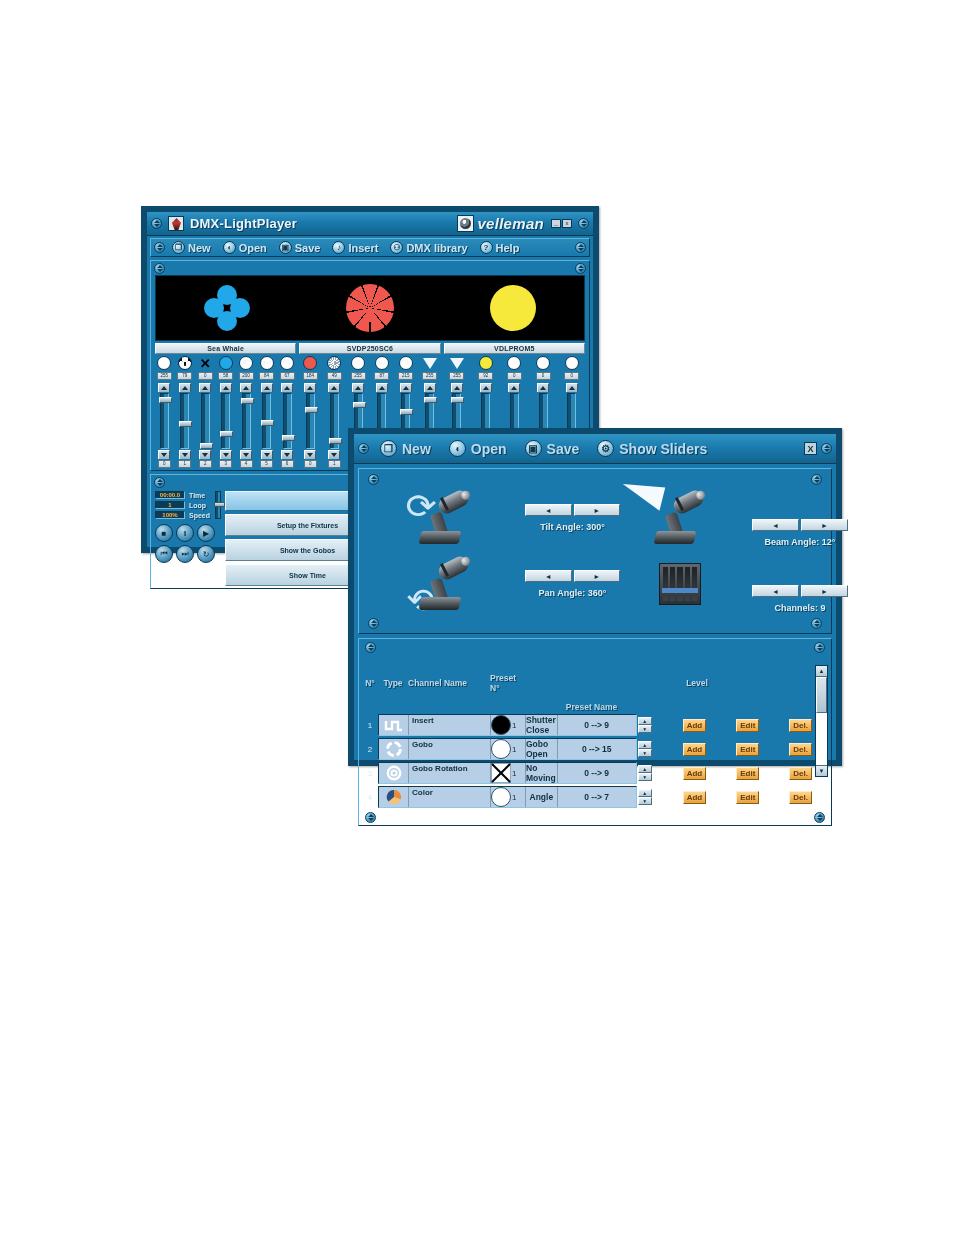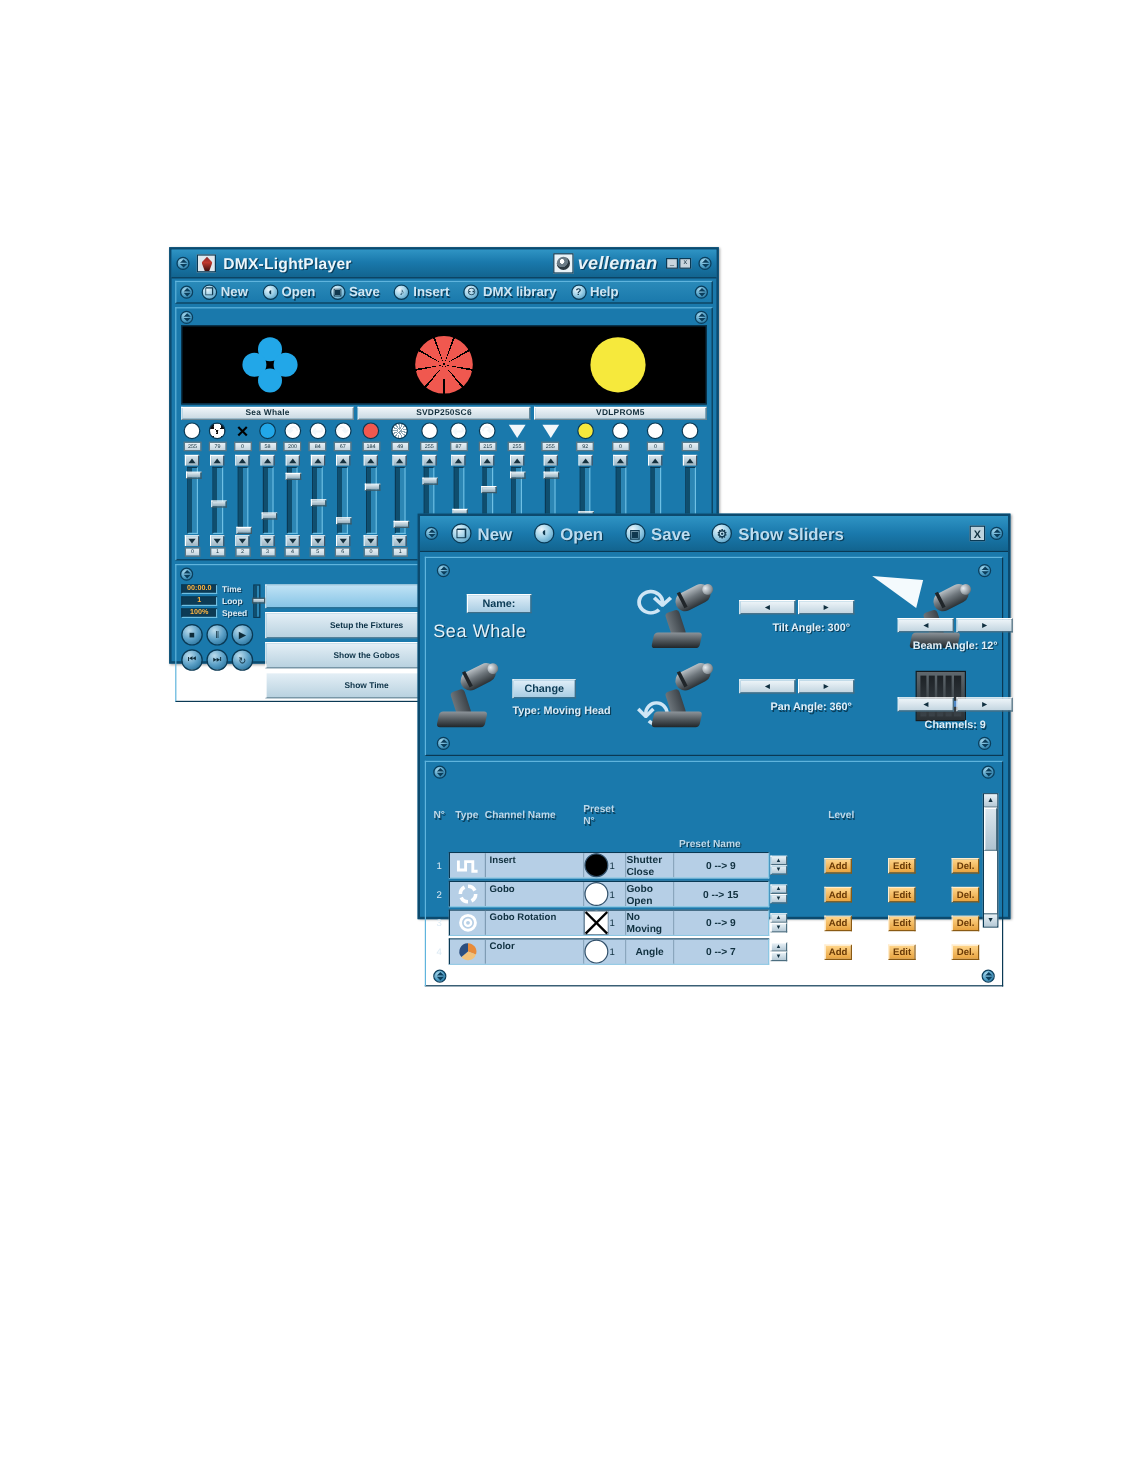--- a/index.html
+++ b/index.html
@@ -9,21 +9,21 @@
     background: #ffffff;
     font-family: "Liberation Sans", sans-serif;
     overflow: hidden;
   }
   .page { position: relative; width: 954px; height: 1235px; }
 
   
   .win {
     position: absolute;
     background: #1a79ac;
-    border: 2px solid #0c4a6e;
+    border: 6px solid #0c4a6e;
     box-shadow: 1px 1px 2px rgba(0,0,0,.35);
   }
 
   
   .knob {
     width: 11px; height: 11px; border-radius: 50%;
     background: radial-gradient(circle at 35% 30%, #a9d9ee 0%, #4c9cc4 55%, #17628c 100%);
     border: 1px solid #0b3e5c;
     position: relative; flex: 0 0 auto;
   }
@@ -813,24 +813,20 @@
     </div>
 
     <div class="fixpanel">
       <div class="hsprite">
         <div class="knob"></div>
         <div class="knob"></div>
       </div>
 
       <div class="fix-grid">
 
-        <div>
-          <div class="namebtn">Name:</div>
-          <div class="fixname">Sea Whale</div>
-        </div>
         <div style="display:flex;justify-content:center">
           <div class="head">
             <div class="arcU">⟳</div>
             <div class="lamp"></div>
               <div class="ring"></div>
               <div class="yoke"></div>
               <div class="base"></div>
           </div>
         </div>
         <div>
@@ -844,32 +840,20 @@
           <div class="head">
             <div class="beamcone"></div>
             <div class="lamp"></div>
               <div class="ring"></div>
               <div class="yoke"></div>
               <div class="base"></div>
           </div>
         </div>
         <div style="grid-column:5;"></div>
 
-        <div style="display:flex;align-items:center;gap:8px">
-          <div class="head">
-            <div class="lamp"></div>
-              <div class="ring"></div>
-              <div class="yoke"></div>
-              <div class="base"></div>
-          </div>
-          <div>
-            <div class="changebtn">Change</div>
-            <div class="typelbl">Type: Moving Head</div>
-          </div>
-        </div>
         <div style="display:flex;justify-content:center">
           <div class="head">
             <div class="arcD">⟲</div>
             <div class="lamp"></div>
               <div class="ring"></div>
               <div class="yoke"></div>
               <div class="base"></div>
           </div>
         </div>
         <div>

